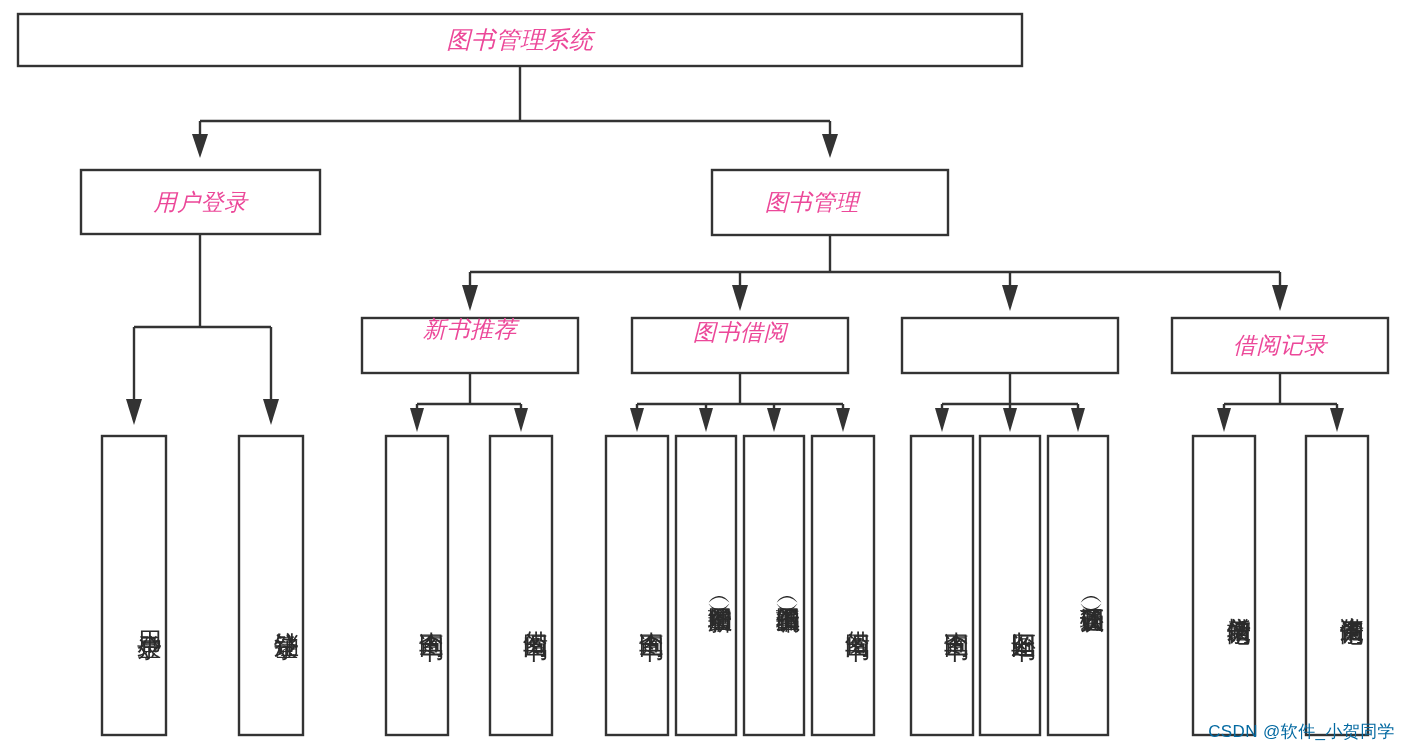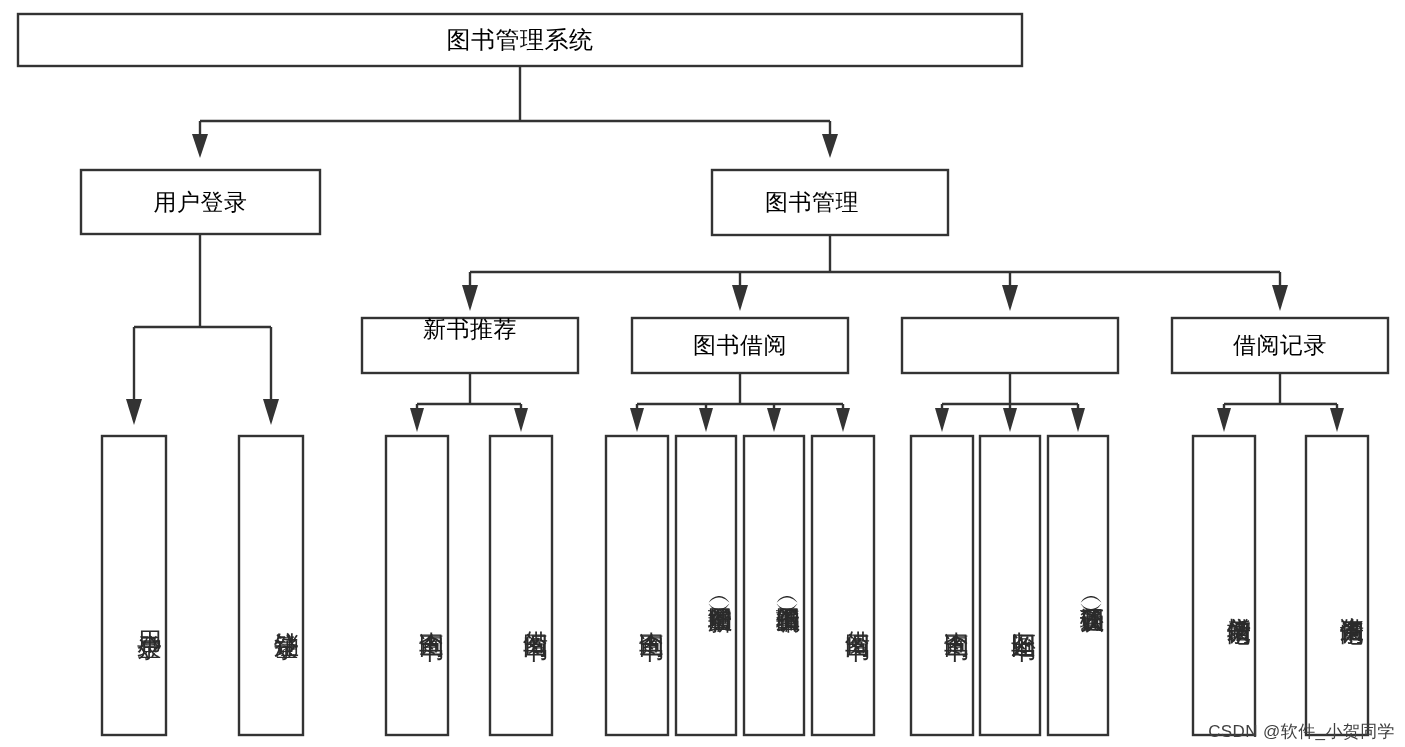--- a/index.html
+++ b/index.html
@@ -43,27 +43,28 @@
   }
   .arrow-head {
     fill: #333333;
     stroke: none;
   }
   .node-label {
     position: absolute;
     display: flex;
     align-items: center;
     justify-content: center;
-    color: #000000;
+    color: #ec4899;
     font-family: "Liberation Sans", "DejaVu Sans", sans-serif;
     font-size: 23px;
     line-height: 1.15;
     letter-spacing: 0.5px;
     white-space: nowrap;
     user-select: none;
+    font-style: italic;
   }
   .leaf-label {
     position: absolute;
     display: flex;
     align-items: flex-start;
     justify-content: center;
     color: #2b2b2b;
     font-family: "Liberation Sans", "DejaVu Sans", sans-serif;
     font-size: 25px;
     line-height: 1.32;
@@ -71,21 +72,21 @@
     text-orientation: upright;
     letter-spacing: 2px;
     white-space: nowrap;
     user-select: none;
   }
   #watermark {
     position: absolute;
     right: 10px;
     bottom: 4px;
     font-size: 17px;
-    color: #404040;
+    color: #0369a1;
     font-family: "Liberation Sans", "DejaVu Sans", sans-serif;
     letter-spacing: 0.4px;
     user-select: none;
     pointer-events: none;
   }
 </style>
 </head>
 <body>
 
 <div id="diagram-root">
@@ -180,21 +181,21 @@
     <rect class="node-rect-leaf" x="1306" y="436" width="62" height="299"></rect>
 
   </svg>
 
   <div class="node-label" style="left:18px; top:14px; width:1004px; height:52px; font-size:24px;">图书管理系统</div>
 
   <div class="node-label" style="left:81px; top:170px; width:239px; height:64px;">用户登录</div>
   <div class="node-label" style="left:712px; top:170px; width:200px; height:65px;">图书管理</div>
 
   <div class="node-label" style="left:362px; top:302px; width:216px; height:55px;">新书推荐</div>
-  <div class="node-label" style="left:632px; top:318px; width:216px; height:55px;border-radius:20px;">图书借阅</div>
+  <div class="node-label" style="left:632px; top:305px; width:216px; height:55px;border-radius:20px;">图书借阅</div>
   <div class="node-label" style="left:1172px; top:318px; width:216px; height:55px;">借阅记录</div>
 
   <div class="leaf-label" style="left:102px; top:500px; width:64px; height:230px;">用户登录</div>
   <div class="leaf-label" style="left:239px; top:500px; width:64px; height:230px;">注销登录</div>
 
   <div class="leaf-label" style="left:386px; top:500px; width:62px; height:230px;">查询图书</div>
   <div class="leaf-label" style="left:490px; top:500px; width:62px; height:230px;">借阅图书</div>
 
   <div class="leaf-label" style="left:606px; top:500px; width:62px; height:230px;">查询图书</div>
   <div class="leaf-label" style="left:676px; top:446px; width:60px; height:285px; font-size:24px; letter-spacing:0px;">新增图书（管理员）</div>

